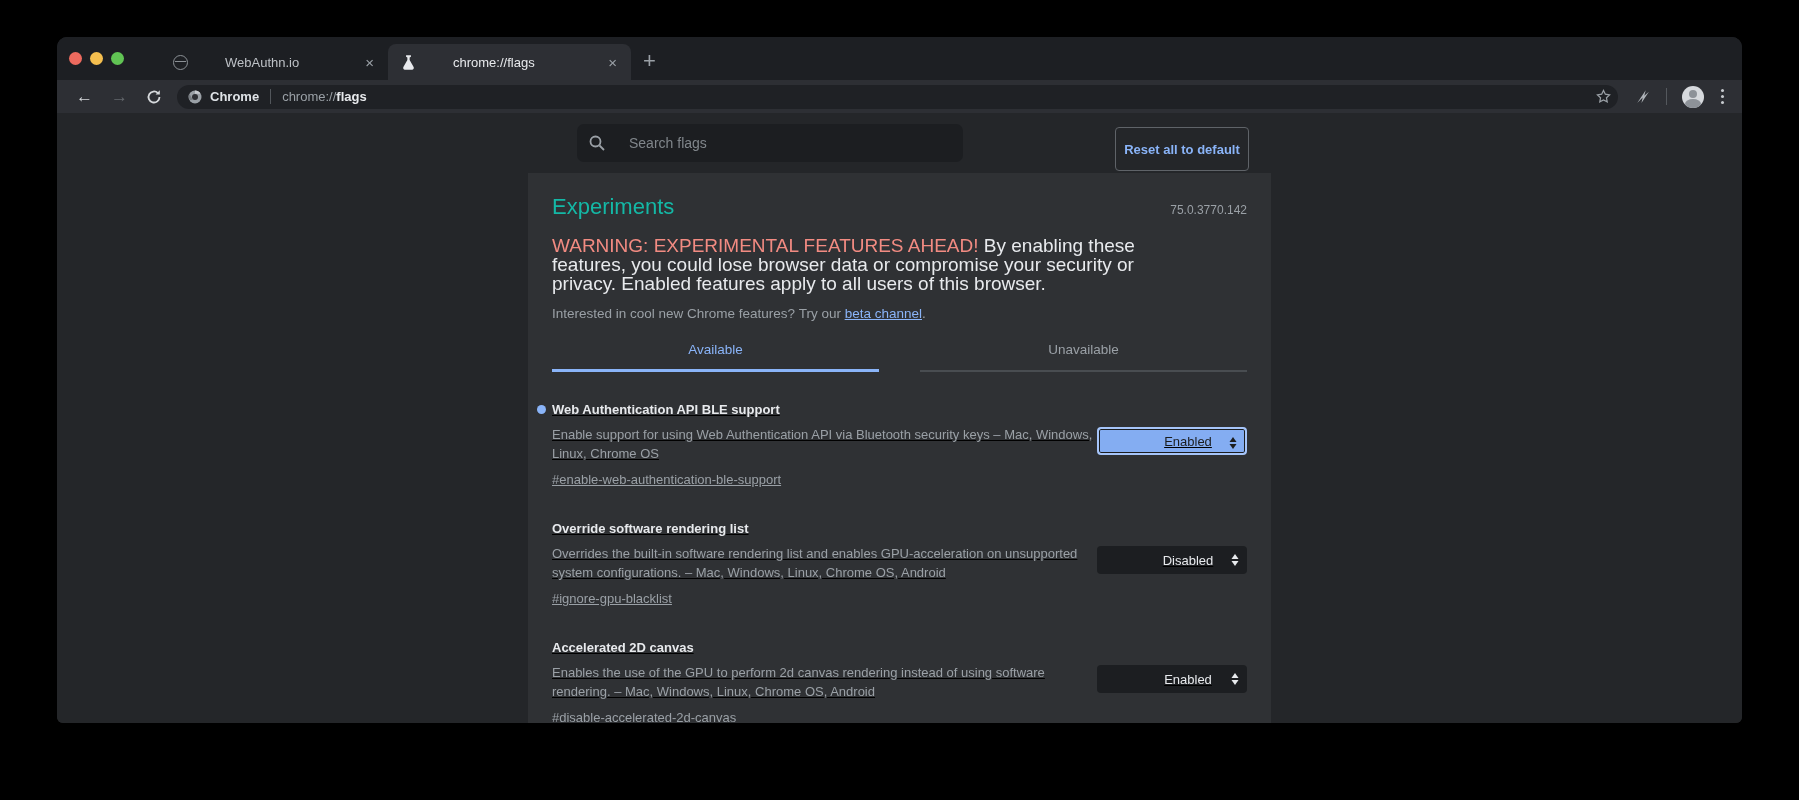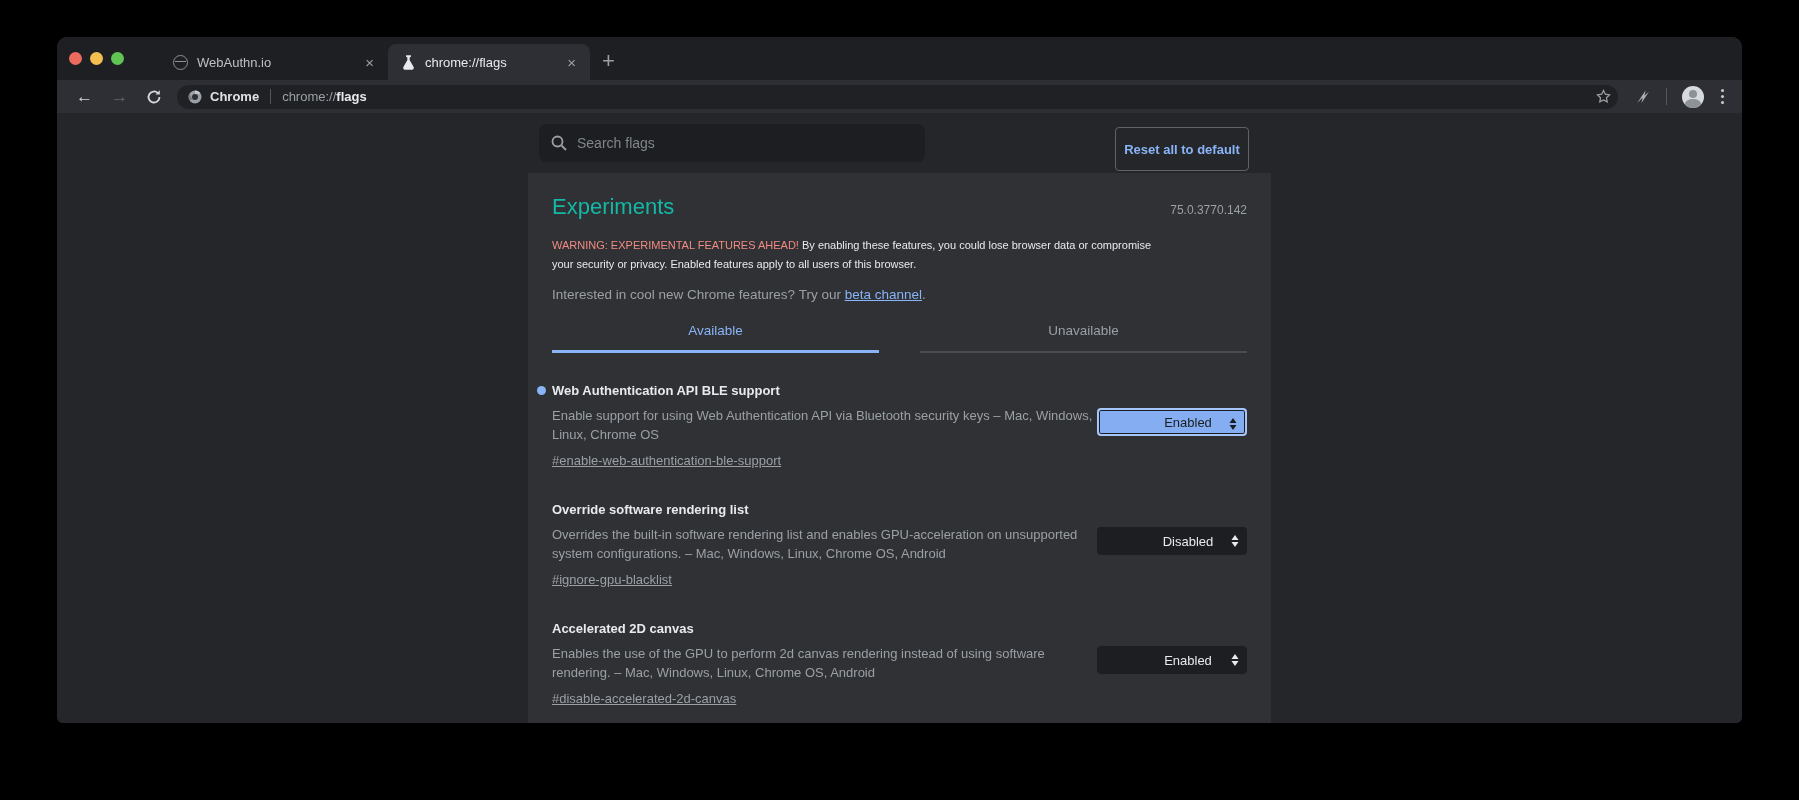--- a/index.html
+++ b/index.html
@@ -8,23 +8,23 @@
 
   .window { position:absolute; left:57px; top:37px; width:1685px; height:686px;
             border-radius:10px 10px 6px 6px; overflow:hidden; background:#242629; }
 
   
   .tabstrip { height:43px; background:#1d1f23; display:flex; align-items:flex-end; padding-left:12px; }
   .traffic { align-self:center; display:flex; gap:8px; margin-right:36px; }
   .light { width:13px; height:13px; border-radius:50%; }
   .light.red{ background:#ed6a5e; } .light.yellow{ background:#f5bf4f; } .light.green{ background:#61c454; }
 
-  .tab { height:36px; display:flex; align-items:center; padding:0 12px; font-size:13px; }
+  .tab { height:36px; display:flex; align-items:center; padding:0 12px; font-size:13px;gap:28px; }
   .tab.inactive { width:228px; color:#bdc1c6; }
-  .tab.active { width:202px; background:#2d2f34; border-radius:8px 8px 0 0; color:#e8eaed; }
+  .tab.active { width:243px; background:#2d2f34; border-radius:8px 8px 0 0; color:#e8eaed; }
   .tab .fav { width:16px; height:16px; margin-right:9px; flex:none; display:flex; align-items:center; justify-content:center; }
   .tab .t-title { flex:1; white-space:nowrap; overflow:hidden; }
   .tab .t-close { color:#9aa0a6; font-size:15px; padding:0 2px; cursor:default; }
   .newtab { height:36px; line-height:34px; color:#9aa0a6; font-size:22px; padding:0 12px; }
 
   .globe-fav { width:15px; height:15px; border-radius:50%; border:1.5px solid #8b9095; position:relative; }
   .globe-fav::after { content:""; position:absolute; left:1px; right:1px; top:5px; height:1.5px; background:#8b9095; }
 
   
   .toolbar { height:33px; background:#2d2f34; display:flex; align-items:center; padding:0 10px; }
@@ -41,49 +41,49 @@
   .tb-sep { width:1px; height:17px; background:#54585d; }
   .avatar { width:22px; height:22px; border-radius:50%; background:#d6d9dd; position:relative; overflow:hidden; }
   .avatar::before { content:""; position:absolute; left:7px; top:4px; width:8px; height:8px; border-radius:50%; background:#8d9298; }
   .avatar::after  { content:""; position:absolute; left:3px; top:13px; width:16px; height:10px; border-radius:50%; background:#8d9298; }
   .dots { display:flex; flex-direction:column; gap:2.5px; padding:2px; }
   .dots i { width:3.5px; height:3.5px; border-radius:50%; background:#c7cbcf; }
 
   
   .page { position:absolute; top:76px; left:0; right:0; bottom:0; background:#242629; }
 
-  .searchbox { position:absolute; left:482px; top:11px; width:386px; height:38px;
-               background:#1c1e21; border-radius:7px; display:flex; align-items:center; padding:0 12px; }
+  .searchbox { position:absolute; left:520px; top:11px; width:386px; height:38px;
+               background:#1c1e21; border-radius:7px; display:flex; align-items:center; padding:0 12px;gap:14px; }
   .searchbox input { background:transparent; border:none; outline:none; color:#bdc1c6;
                      font-size:14px; margin-left:10px; width:300px; font-family:inherit; }
   .searchbox input::placeholder { color:#80868b; }
   .resetbtn { position:absolute; left:1058px; top:14px; width:134px; height:44px;
               border:1px solid #5f6368; border-radius:4px; background:transparent;
               color:#8ab4f8; font-size:13px; font-weight:bold; font-family:inherit; }
 
   .column { position:absolute; left:471px; top:60px; width:743px; bottom:0;
             background:#2f3134; padding:21px 24px 0; }
 
   .col-head { display:flex; justify-content:space-between; align-items:flex-end; }
   .col-title { font-size:22px; color:#14b8a6; font-weight:normal; }
   .col-version { font-size:12px; color:#9aa0a6; padding-bottom:3px;text-align:center; }
 
-  .warning { margin-top:16px; width:618px; font-size:11px; line-height:19px; color:#e8eaed; }
+  .warning { margin-top:16px; width:618px; font-size:19px; line-height:19px; color:#e8eaed; }
   .warning .red { color:#f28b82; }
 
   .promo { margin-top:13px; font-size:13.5px; color:#9aa0a6; }
   .promo a { color:#8ab4f8; text-decoration:underline; cursor:pointer; }
 
   .avail-tabs { margin-top:21px; display:flex;gap:41px; }
   .avail-tab { flex:1; text-align:center; font-size:13.5px; cursor:default; }
   .avail-tab.active { color:#8ab4f8; padding-bottom:12px; border-bottom:3px solid #8ab4f8; }
   .avail-tab.idle   { color:#9aa0a6; padding-bottom:13px; border-bottom:2px solid #494d51; }
 
   .flags { margin-top:30px; }
-  .flag { display:flex; margin-bottom:33px; }
+  .flag { display:flex; margin-bottom:33px;text-decoration:underline; }
   .flag-info { width:570px; position:relative; }
   .flag-dot { position:absolute; left:-15px; top:3px; width:9px; height:9px; border-radius:50%; background:#8ab4f8; }
   .flag-name { font-size:13px; font-weight:bold; color:#e8eaed; margin-bottom:8px; }
   .flag-desc { font-size:13px; color:#9aa0a6; line-height:19px; margin-bottom:7px; }
   .flag-link { font-size:13px; color:#9aa0a6; text-decoration:underline; cursor:pointer; display:inline-block; }
   .flag-ctrl { margin-left:auto; margin-top:25px; }
   .select { width:150px; height:28px; border-radius:4px; background:#1c1e21; color:#e8eaed;
             display:flex; align-items:center; justify-content:center; font-size:13px; position:relative;padding-left:32px; }
   .select .arrows { position:absolute; right:8px; top:8px; display:flex; flex-direction:column; gap:2px; }
   .select.focused { background:#84adf2; border:2px solid #a6c5fa; color:#1b1d1f;

